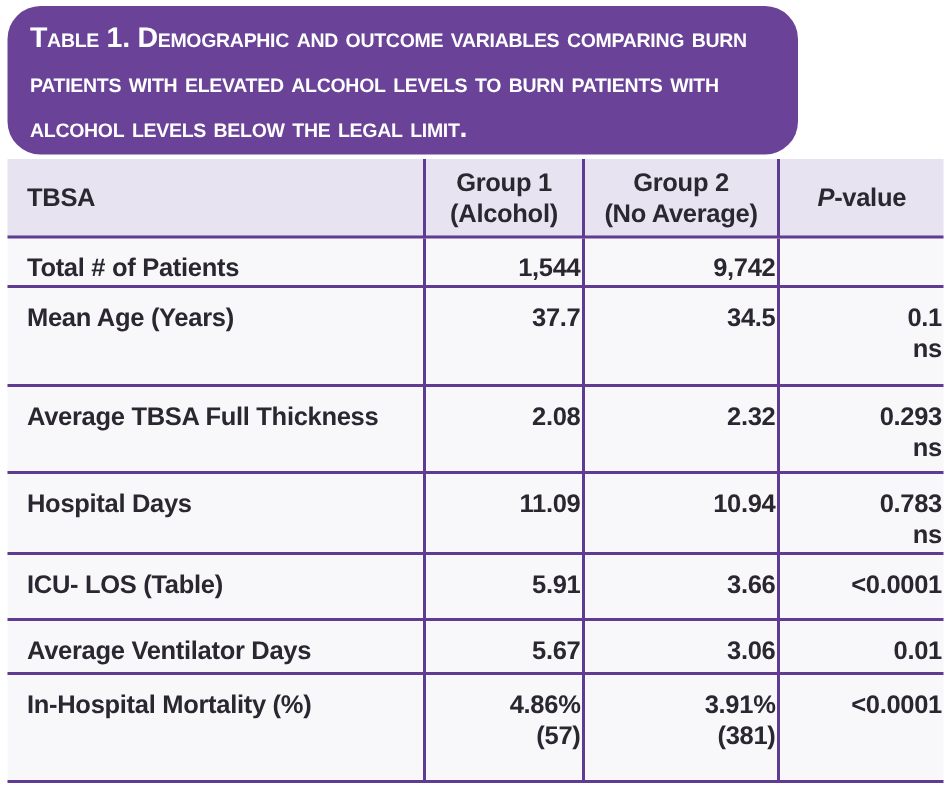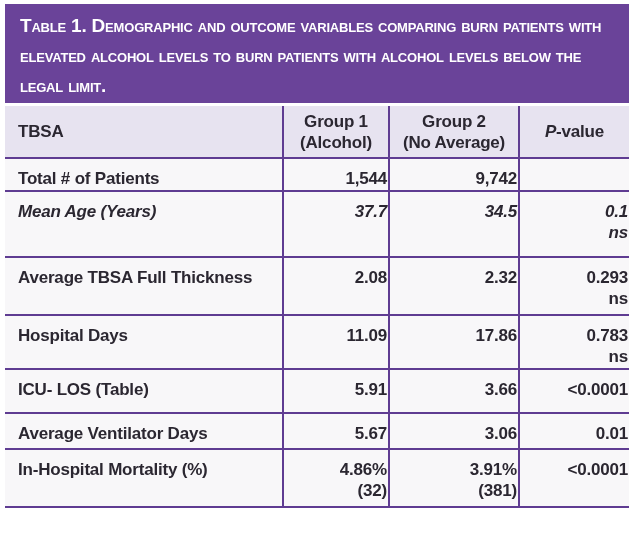--- a/index.html
+++ b/index.html
@@ -12,27 +12,28 @@
     position: relative;
     width: 634px;
     height: 539px;
     box-sizing: border-box;
     background: #ffffff;
     padding: 4px 5px 0 5px;
     overflow: hidden;
   }
   .banner {
     box-sizing: border-box;
-    width: 624px;
+    width: 527px;
     height: 99px;
     background: var(--banner, #6a4399);
     color: var(--banner-text, #ffffff);
     padding: 7px 15px 0 15px;
     margin-bottom: 3px;
     overflow: hidden;
+    border-radius: 22px;
   }
   .banner-title {
     font-weight: bold;
     font-variant: small-caps;
     font-size: 19px;
     line-height: 30px;
     letter-spacing: -0.2px;
   }
   table.datatable {
     width: 624px;
@@ -56,26 +57,26 @@
   th.labelcol, td.labelcol {
     text-align: left;
     padding-left: 13px;
     padding-right: 6px;
   }
   th { vertical-align: middle; text-align: center; line-height: 21px; }
   td { vertical-align: top; text-align: right; padding-top: 9px; line-height: 21px; }
   td.labelcol { vertical-align: top; padding-top: 9px; }
   .it { font-style: italic; }
   .rh-1 { height: 30px; }
-  .rh-2 { height: 66px; font-style: italic; }
+  .rh-2 { height: 66px; }
   .rh-3 { height: 58px; }
   .rh-4 { height: 40px; }
   .rh-5 { height: 44px; }
   .rh-6 { height: 36px; }
-  .rh-7 { height: 58px; }
+  .rh-7 { height: 72px; }
 </style>
 </head>
 <body>
 
 <div class="figure">
 
   <div class="banner">
     <div class="banner-title">Table 1. Demographic and outcome variables comparing burn patients with elevated alcohol levels to burn patients with alcohol levels below the legal limit.</div>
   </div>
 
@@ -121,21 +122,21 @@
         <td class="bl">2.08</td>
         <td class="bl">2.32</td>
         <td class="bl">
           <div>0.293</div>
           <div>ns</div>
         </td>
       </tr>
       <tr class="rh-4">
         <td class="labelcol">Hospital Days</td>
         <td class="bl">11.09</td>
-        <td class="bl">17.86</td>
+        <td class="bl">10.94</td>
         <td class="bl">
           <div>0.783</div>
           <div>ns</div>
         </td>
       </tr>
       <tr class="rh-5">
         <td class="labelcol">ICU- LOS (Table)</td>
         <td class="bl">5.91</td>
         <td class="bl">3.66</td>
         <td class="bl">&lt;0.0001</td>
@@ -143,21 +144,21 @@
       <tr class="rh-6">
         <td class="labelcol">Average Ventilator Days</td>
         <td class="bl">5.67</td>
         <td class="bl">3.06</td>
         <td class="bl">0.01</td>
       </tr>
       <tr class="rh-7">
         <td class="labelcol">In-Hospital Mortality (%)</td>
         <td class="bl">
           <div>4.86%</div>
-          <div>(32)</div>
+          <div>(57)</div>
         </td>
         <td class="bl">
           <div>3.91%</div>
           <div>(381)</div>
         </td>
         <td class="bl">&lt;0.0001</td>
       </tr>
     </tbody>
   </table>
 

